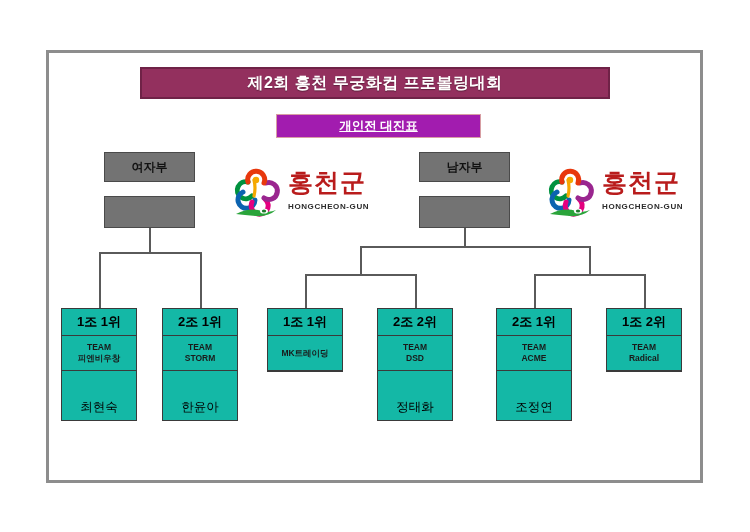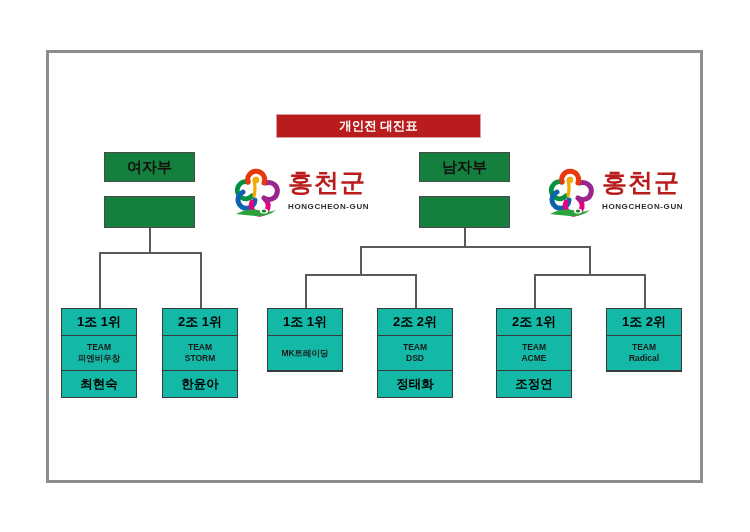--- a/index.html
+++ b/index.html
@@ -59,41 +59,42 @@
     text-shadow: 0 1px 1px rgba(0,0,0,0.35);
   }
 
   
   #subtitle-banner {
     position: absolute;
     left: 276px;
     top: 114px;
     width: 205px;
     height: 24px;
-    background: #b91c1c;
+    background: #a21caf;
     border: 1px solid #d79ea3;
     box-sizing: border-box;
     display: flex;
     align-items: center;
     justify-content: center;
     color: #ffffff;
     font-size: 12.5px;
     font-weight: bold;
+    text-decoration: underline;
   }
 
   
   .plain-box {
     position: absolute;
     box-sizing: border-box;
     border: 1.5px solid #4a4a4a;
-    background: #15803d;
-    display: flex;
-    align-items: center;
-    justify-content: center;
-    font-size: 15px;
+    background: #737373;
+    display: flex;
+    align-items: center;
+    justify-content: center;
+    font-size: 12px;
     font-weight: bold;
     color: #111111;
   }
 
   
   .line-h, .line-v {
     position: absolute;
     background: #5a5a5a;
   }
   .line-h { height: 1.5px; }
@@ -131,22 +132,23 @@
     text-align: center;
     padding: 0 2px;
   }
   .competitor .team .tl { display: block; }
   .competitor .player {
     height: 26px;
     display: flex;
     align-items: center;
     justify-content: center;
     font-size: 12.5px;
-    font-weight: bold;
+    font-weight: normal;
     color: #000000;
+    margin-top: 23px;
   }
 
   
   .logo {
     position: absolute;
     width: 165px;
     height: 56px;
   }
   .logo .emblem {
     position: absolute;
@@ -177,20 +179,21 @@
     line-height: 1;
   }
 </style>
 </head>
 <body>
 
 <div id="page">
 
   <div id="outer-frame"></div>
 
+  <div id="title-banner">제2회 홍천 무궁화컵 프로볼링대회</div>
 
   <div id="subtitle-banner">개인전 대진표</div>
 
   <div class="plain-box" style="left:104px; top:152px; width:91px; height:30px;">여자부</div>
 
   <div class="plain-box" style="left:104px; top:196px; width:91px; height:32px;"></div>
 
   <div class="line-v" style="left:149px; top:228px; height:24px;"></div>
   <div class="line-h" style="left:99px; top:252px; width:101px;"></div>
   <div class="line-v" style="left:99px; top:252px; height:56px;"></div>

